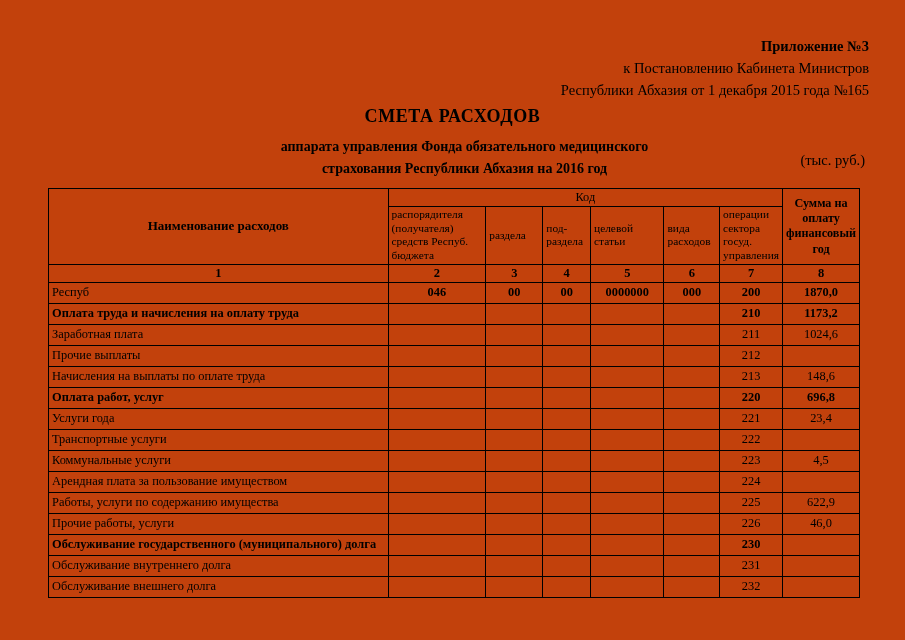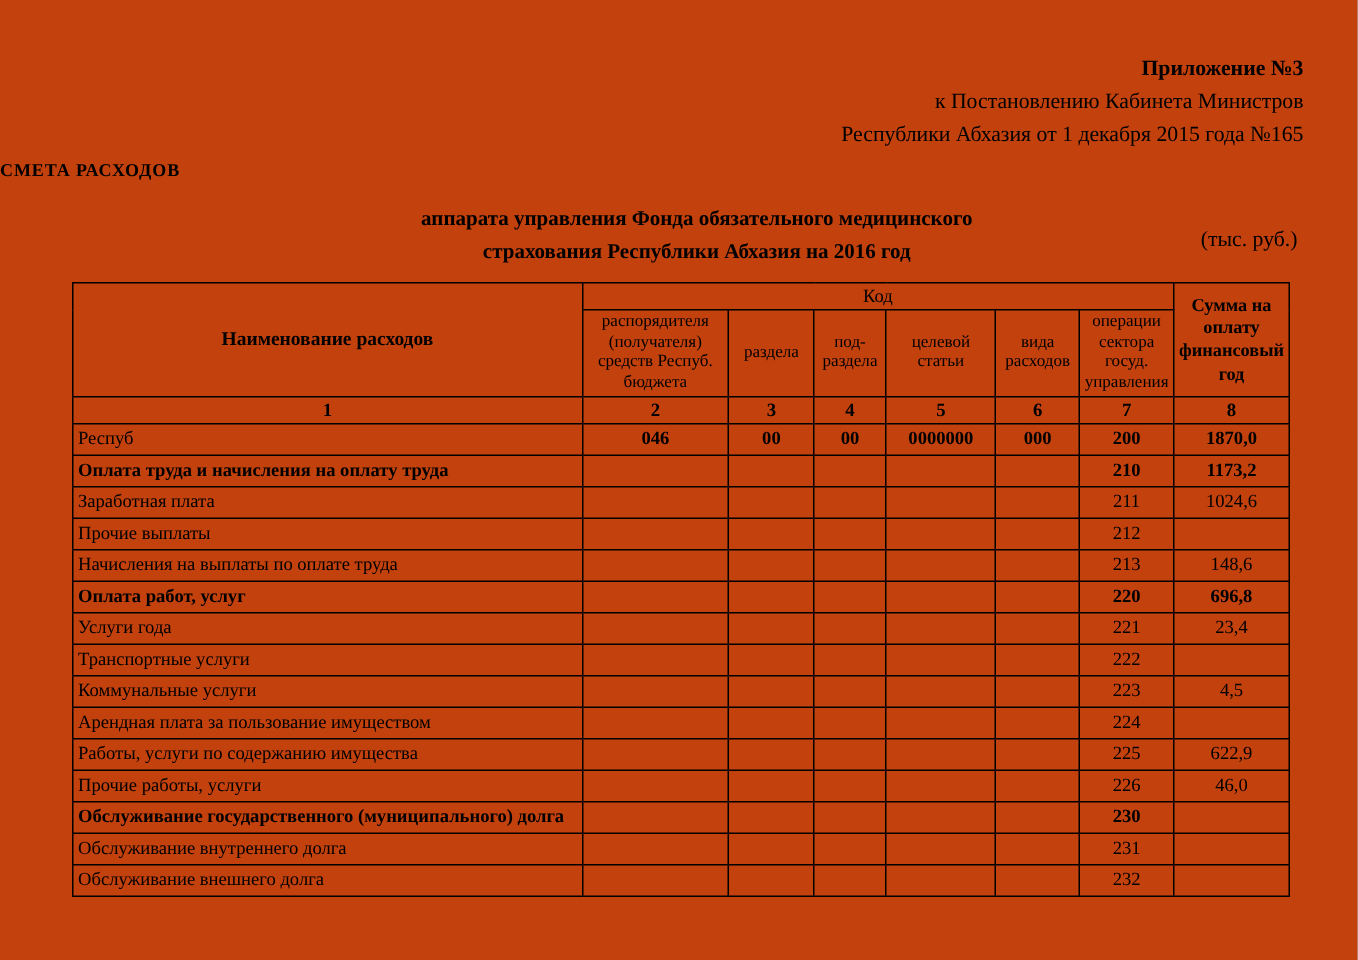--- a/index.html
+++ b/index.html
@@ -26,21 +26,22 @@
     line-height: 1.5;
   }
   .header-line.bold {
     font-weight: bold;
   }
   .doc-title {
     position: absolute;
     top: 106px;
     left: 0;
     width: 905px;
-    font-size: 12px;
+    text-align: center;
+    font-size: 18px;
     font-weight: bold;
     letter-spacing: 0.6px;
   }
   .doc-subtitle {
     position: absolute;
     top: 136px;
     left: 0;
     width: 905px;
     text-align: center;
     font-size: 14px;
@@ -75,21 +76,20 @@
     font-weight: bold;
     font-size: 13px;
   }
   .th-code-group {
     text-align: center;
     font-weight: normal;
     font-size: 12.4px;
     height: 14px;
   }
   .th-sub {
-    text-align: center;
     font-weight: normal;
     font-size: 11.4px;
     line-height: 1.2;
     padding: 2px 2px;
   }
   .th-sum {
     text-align: center;
     font-weight: bold;
     font-size: 12.2px;
     line-height: 1.25;

